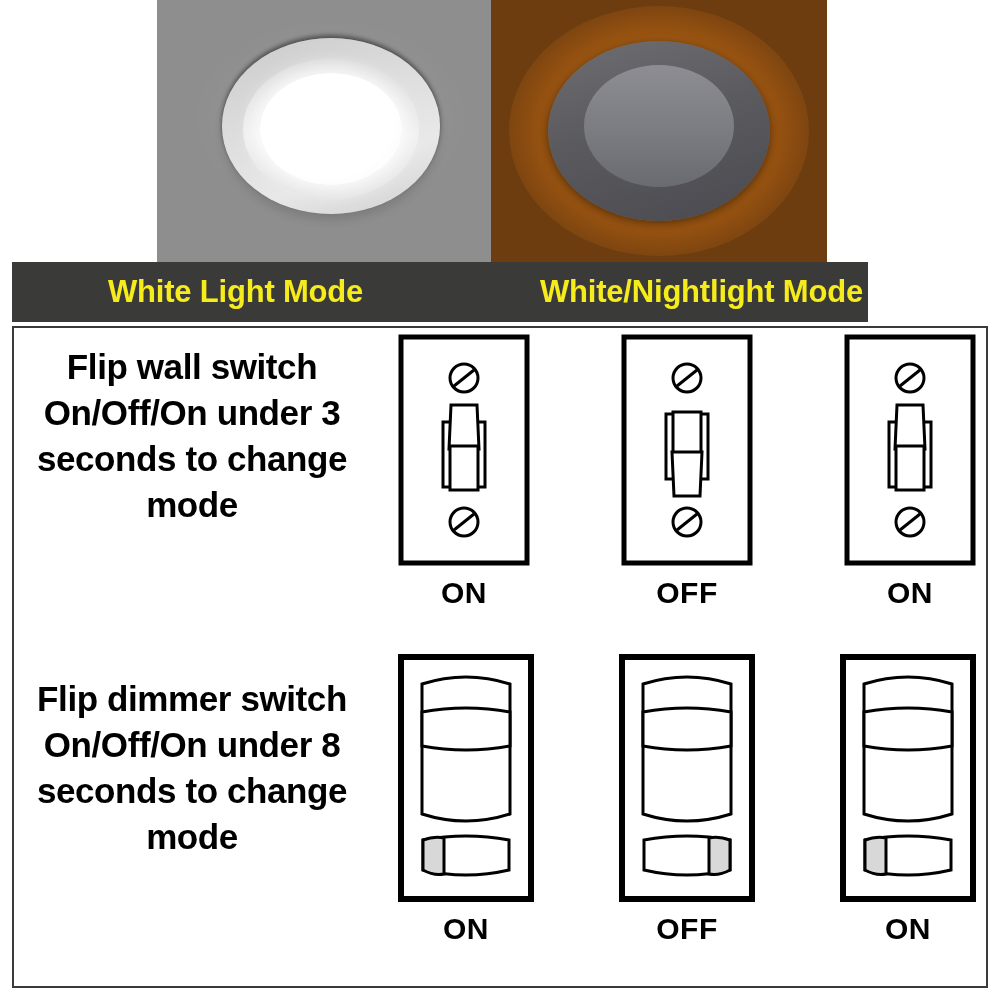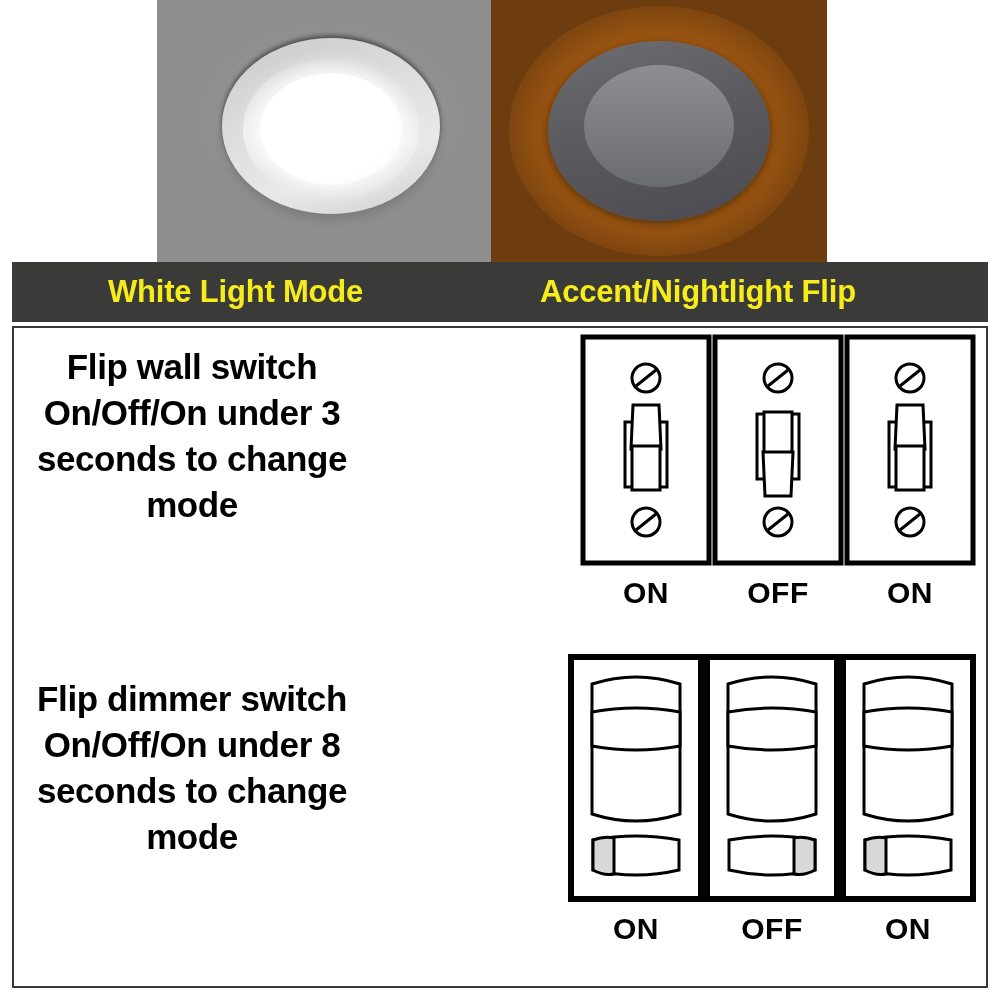--- a/index.html
+++ b/index.html
@@ -124,21 +124,21 @@
     height: 122px;
     border-radius: 50%;
     background: linear-gradient(180deg, #8d8d93 0%, #7b7b82 55%, #6a6a71 100%);
   }
 
   
   .banner {
     position: absolute;
     left: 12px;
     top: 262px;
-    width: 976px;
+    width: 856px;
     height: 60px;
     background: #3a3a38;
     display: flex;
     align-items: center;
   }
   .banner-label {
     color: #f7ec1b;
     font-weight: bold;
     font-size: 31px;
     white-space: nowrap;
@@ -190,21 +190,21 @@
     line-height: 1.31;
     text-align: center;
     color: #000000;
     letter-spacing: -0.4px;
   }
   .row-dimmer .instr { padding-top: 22px; }
 
   .switches {
     flex: 1 1 auto;
     display: flex;
-    justify-content: flex-end;
+    justify-content: space-between;
     align-items: flex-start;
     padding-right: 10px;
   }
   .switch-cell {
     display: flex;
     flex-direction: column;
     align-items: center;
   }
   .state-label {
     font-weight: bold;
@@ -233,21 +233,21 @@
       <div class="glow"></div>
       <div class="fix-dark-outer">
         <div class="fix-dark-inner"></div>
       </div>
     </div>
 
   </div>
 
   <div class="banner">
     <div class="banner-label white-mode">White Light Mode</div>
-    <div class="banner-label accent-mode">Accent/Nightlight Flip</div>
+    <div class="banner-label accent-mode">White/Nightlight Mode</div>
   </div>
 
   <div class="main">
 
     <div class="row row-toggle">
 
       <div class="instr">
         <div class="instr-text">Flip wall switch On/Off/On under 3 seconds to change mode</div>
       </div>
 

